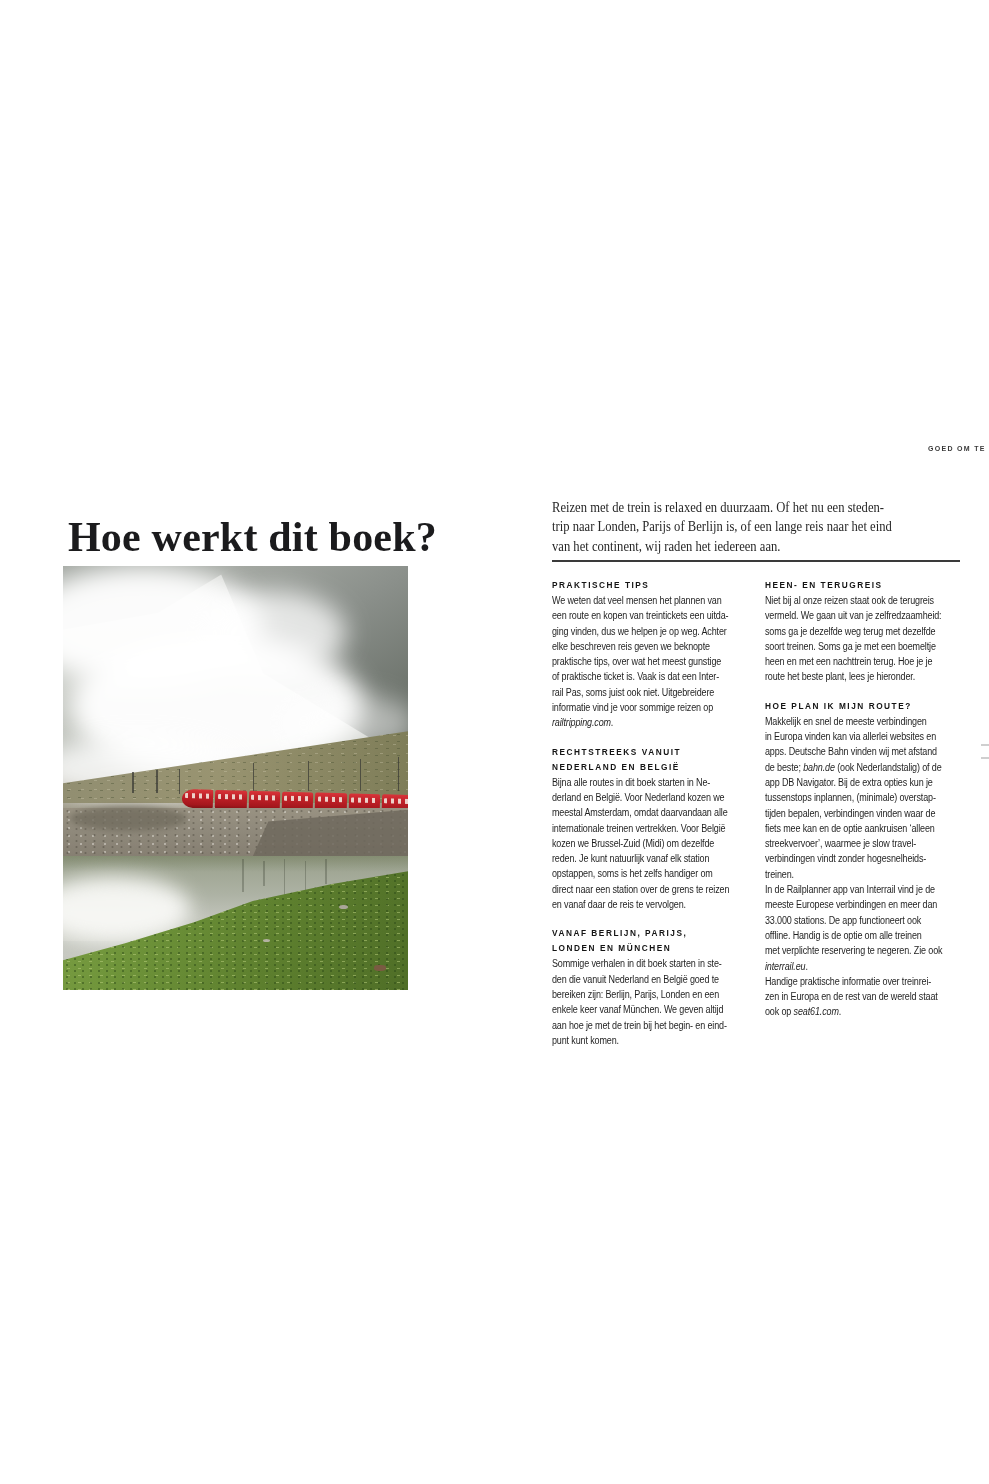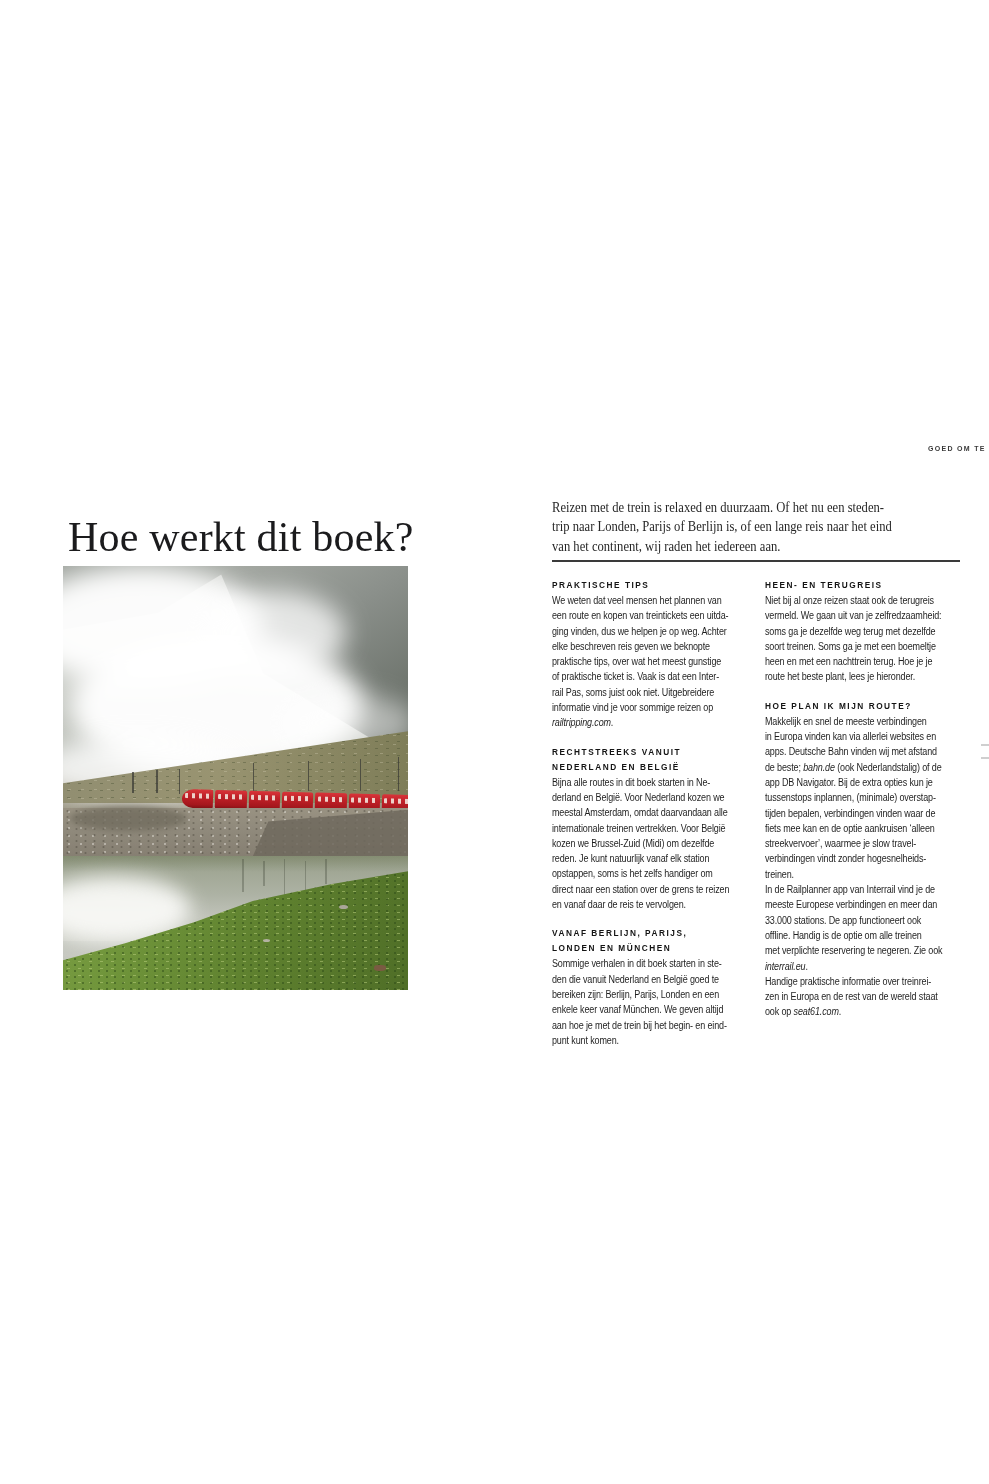--- a/index.html
+++ b/index.html
@@ -5,21 +5,21 @@
   html,body{margin:0;padding:0;background:#ffffff;}
   .page{position:relative;width:989px;height:1484px;background:#ffffff;overflow:hidden;
         font-family:"Liberation Sans",sans-serif;}
 
   
   .running-head{position:absolute;left:928px;top:444px;white-space:nowrap;
     font:700 7px/10px "Liberation Sans",sans-serif;letter-spacing:1.3px;color:#3a3a3a;}
 
   
   .title{position:absolute;left:68px;top:486px;
-    font-family:"Liberation Serif",serif;font-weight:400;font-size:42px;line-height:46px;
+    font-family:"Liberation Serif",serif;font-weight:700;font-size:42px;line-height:46px;
     color:#1b1b1d;letter-spacing:0.2px;}
 
   
   .intro{position:absolute;left:552px;top:483px;width:480px;
     transform:scaleX(0.84);transform-origin:0 0;
     font-family:"Liberation Serif",serif;font-size:15px;line-height:19.4px;color:#262626;
     white-space:pre-line;}
 
   .rule{position:absolute;left:552px;top:560px;width:408px;height:1.5px;background:#3a3a3a;}
 

